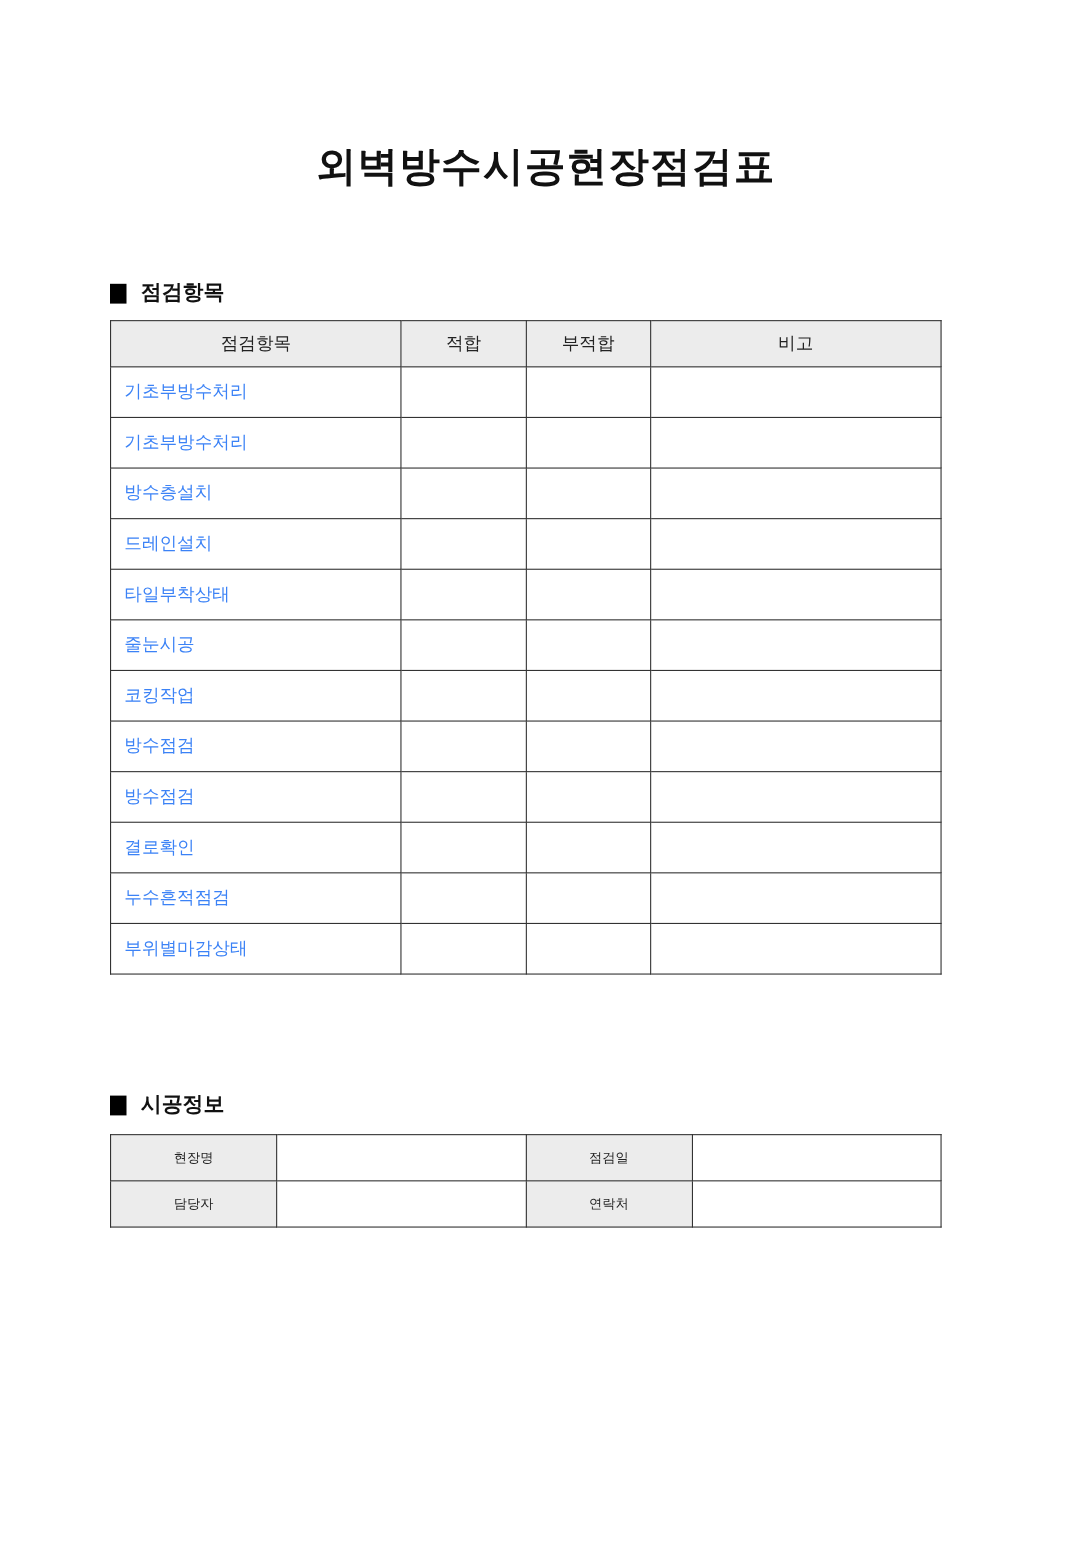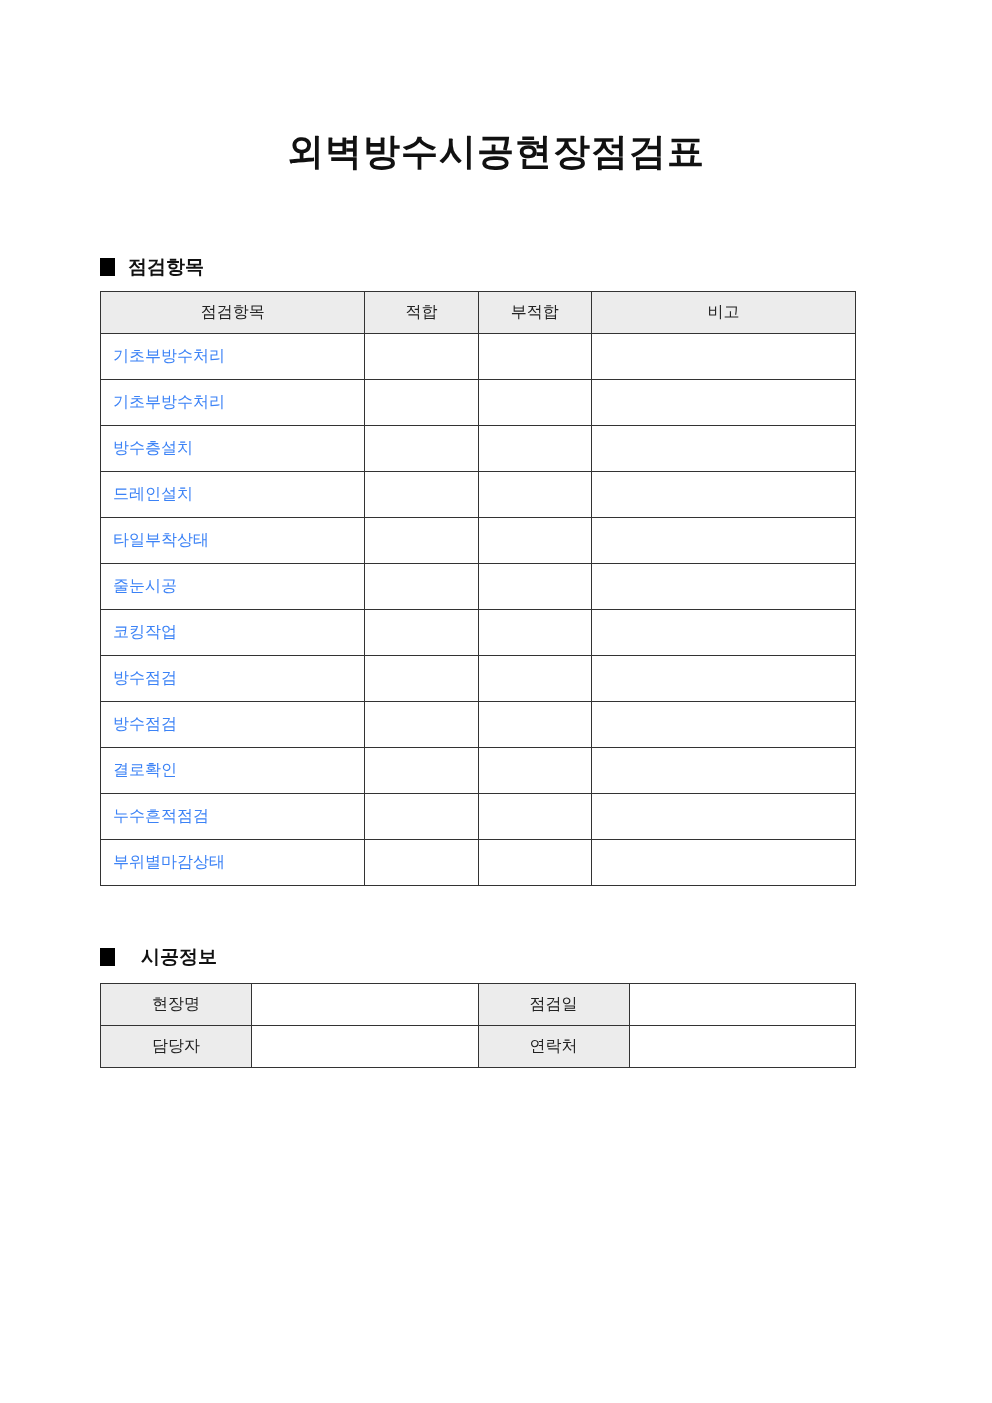--- a/index.html
+++ b/index.html
@@ -14,39 +14,39 @@
     margin:0;padding-top:128px;
     text-align:center;
     font-size:37px;line-height:48px;font-weight:700;
     color:#111111;letter-spacing:1px;
   }
   .section-heading{
     display:flex;align-items:center;
     font-size:19px;line-height:22px;font-weight:700;color:#111111;
   }
   .section-heading.first{margin-top:80px;}
-  .section-heading.second{margin-top:60px;gap:13px;}
+  .section-heading.second{margin-top:108px;}
   .sq{
     display:inline-block;width:15px;height:18px;background:#000000;
     margin-right:13px;flex:0 0 auto;
   }
   table{border-collapse:collapse;width:756px;table-layout:fixed;}
   th,td{border:1px solid #333333;box-sizing:border-box;}
   .check-table{margin-top:13px;}
   .check-table th{
     height:42px;background:#ececec;
     font-weight:400;font-size:16px;text-align:center;color:#222222;
     padding:0;
   }
   .check-table td{height:46px;font-size:16px;padding:0;background:#ffffff;}
   .check-table td.item-cell{padding-left:12px;text-align:left;color:#3b82f6;}
   .info-table{margin-top:15px;}
   .info-table th.info-label{
     height:42px;background:#ececec;
-    font-weight:400;font-size:16px;text-align:center;color:#222222;padding:0;
+    font-weight:400;font-size:12px;text-align:center;color:#222222;padding:0;
   }
   .info-table td.info-value{height:42px;background:#ffffff;padding:0 8px;font-size:16px;}
 </style>
 </head>
 <body>
 
 <div class="page">
 
   <h1 class="doc-title">외벽방수시공현장점검표</h1>
 

